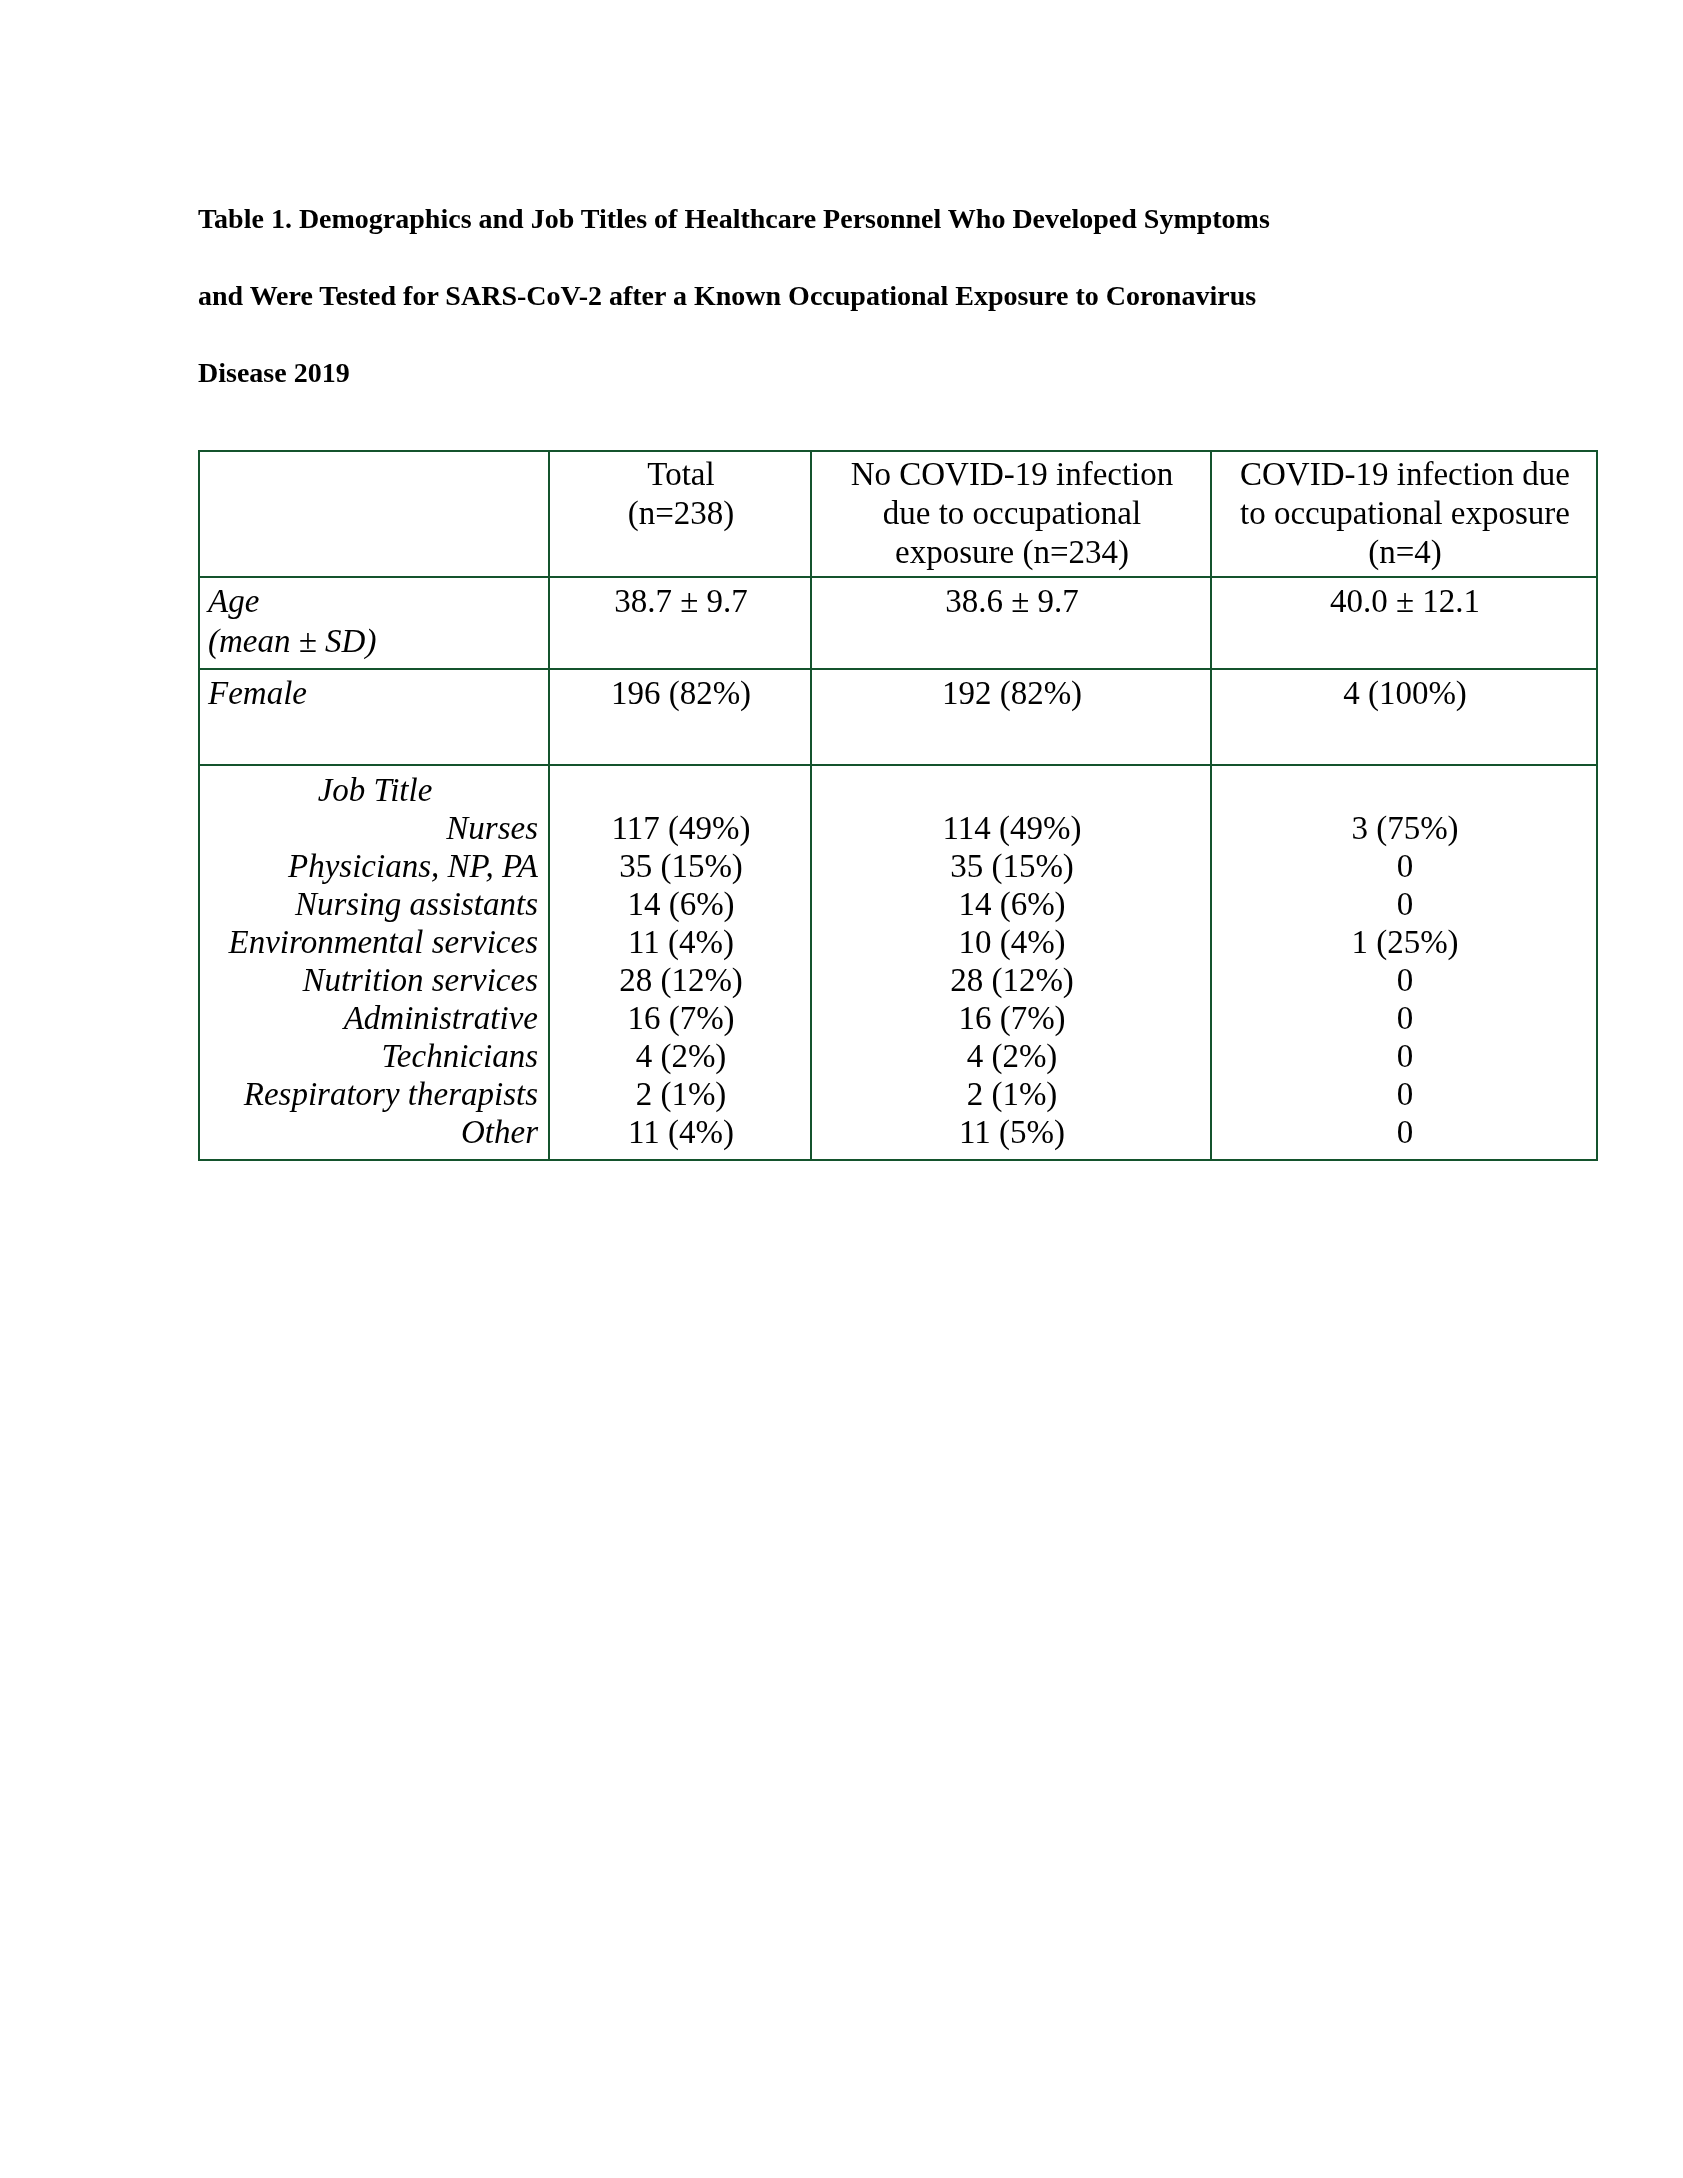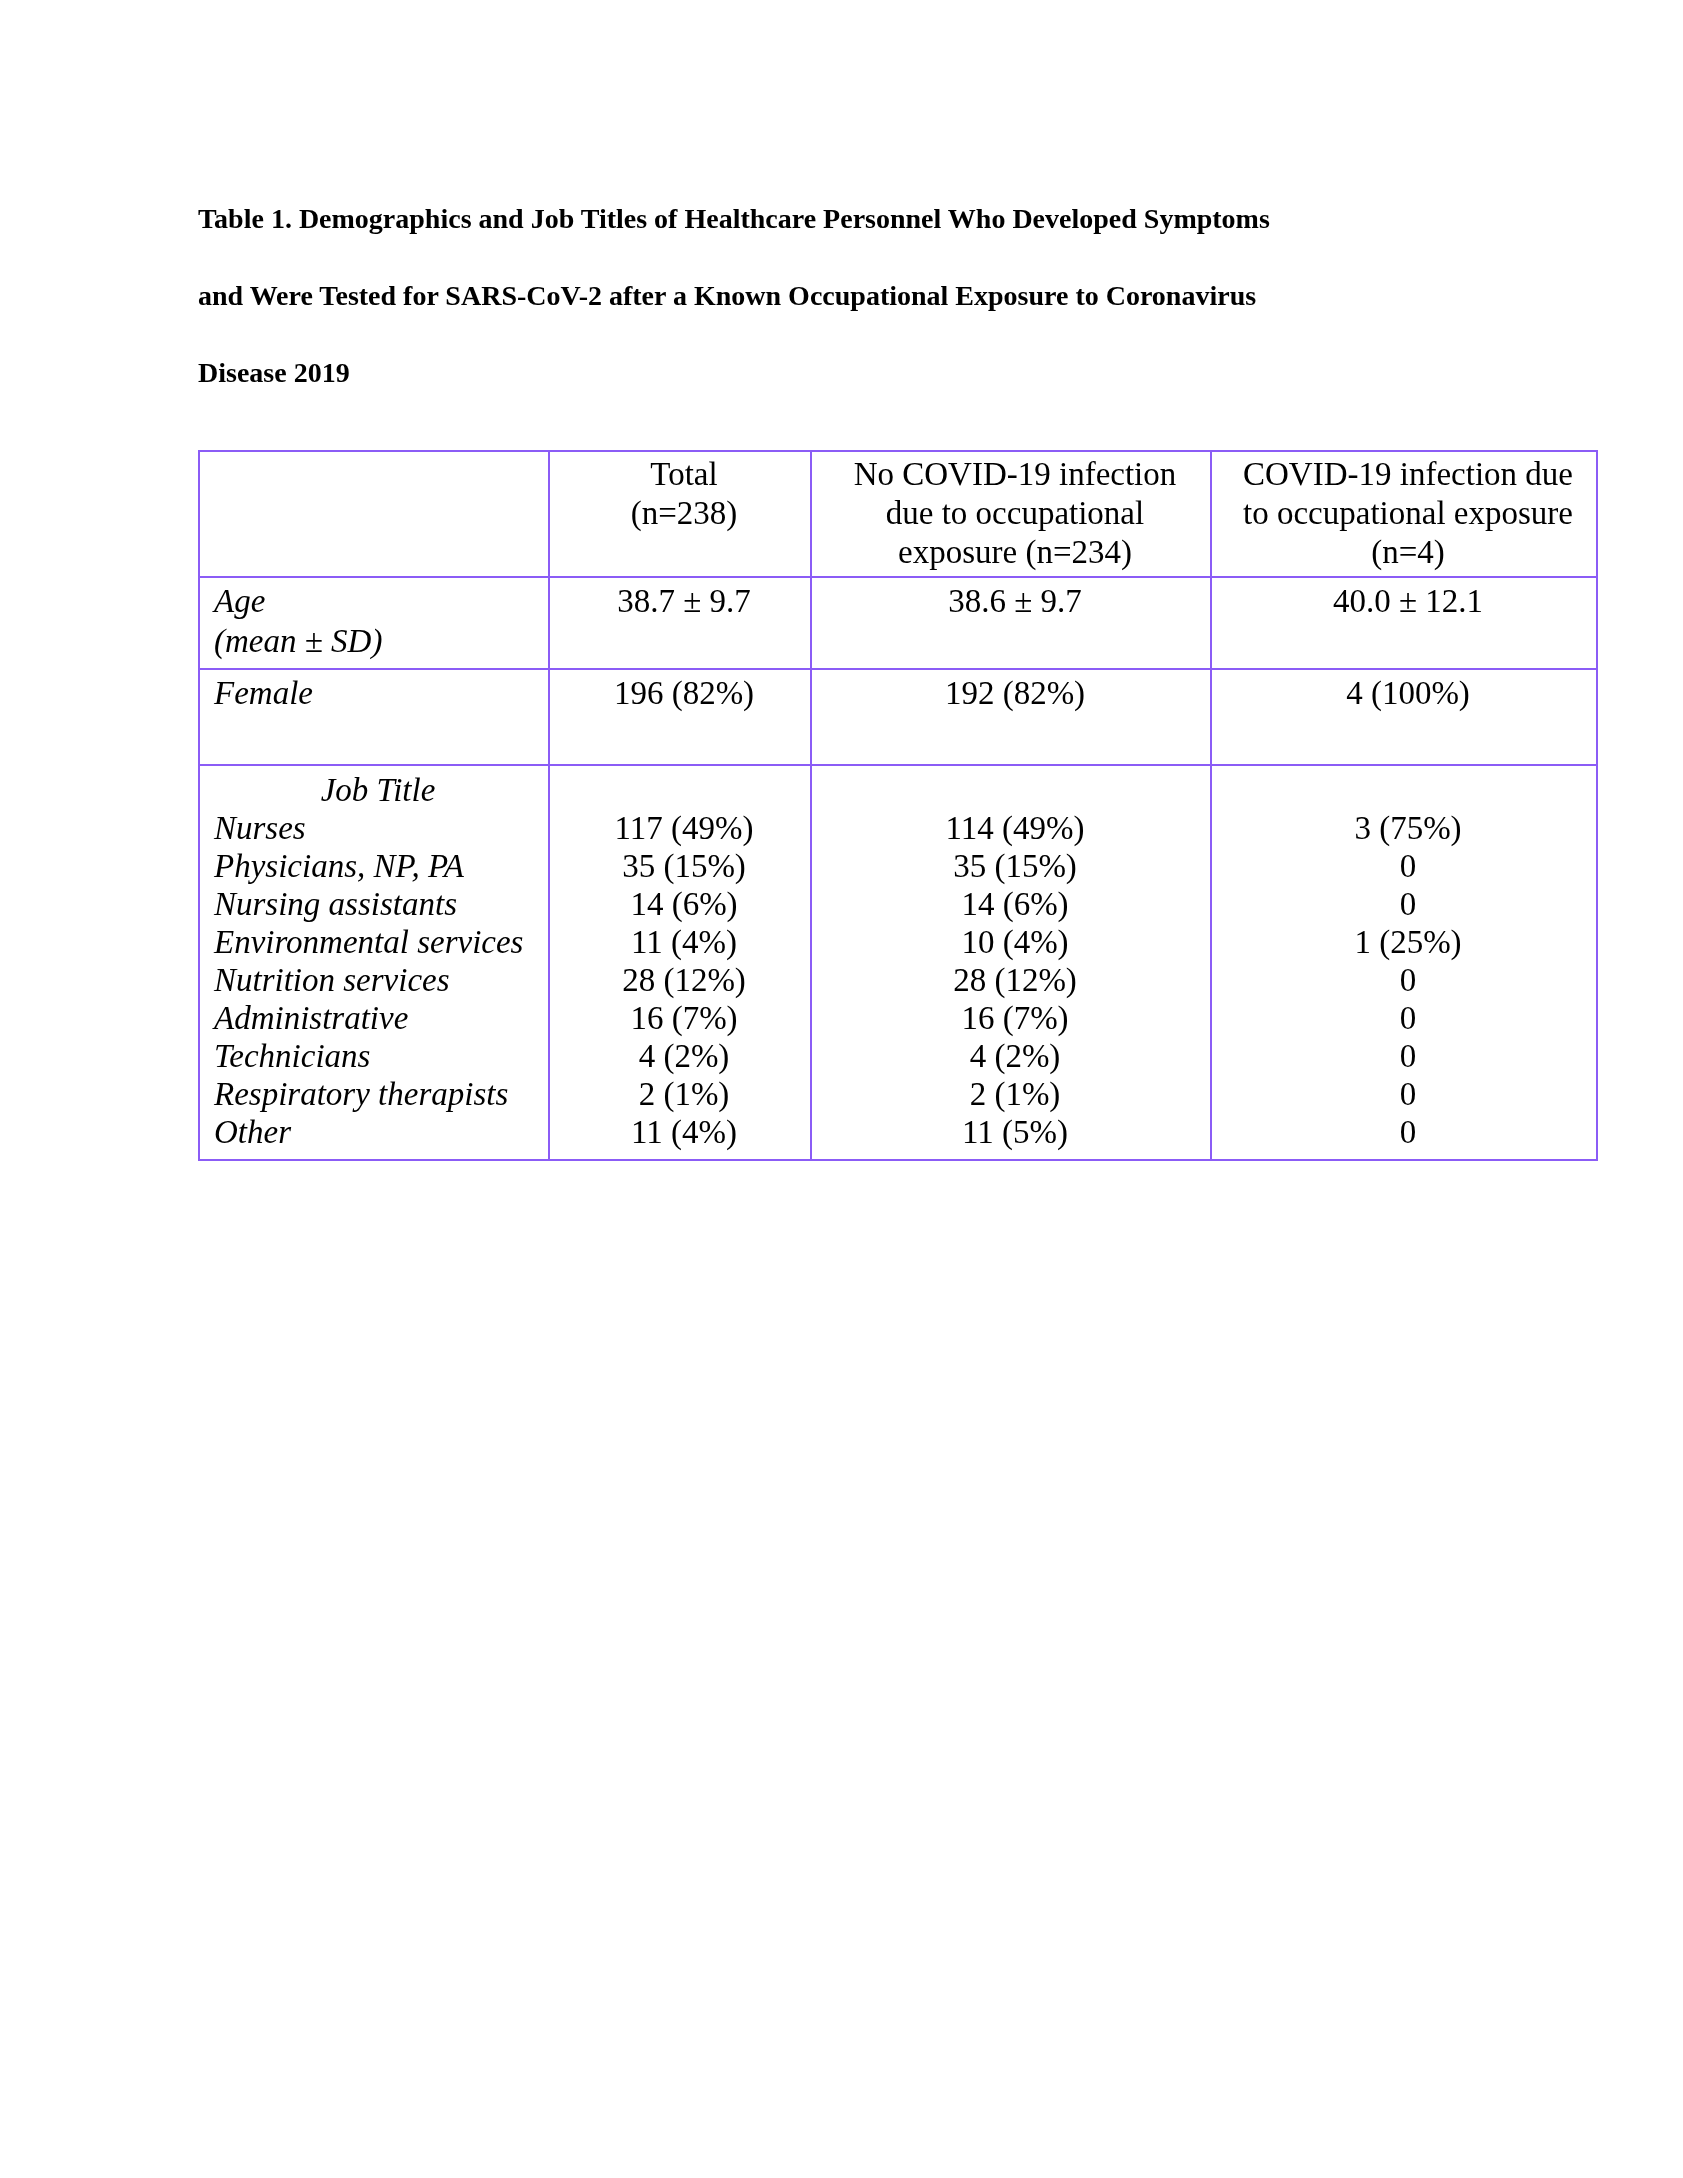--- a/index.html
+++ b/index.html
@@ -26,34 +26,34 @@
   table.demo-table {
     position: absolute;
     left: 198px;
     top: 450px;
     width: 1399px;
     border-collapse: collapse;
     table-layout: fixed;
     font-size: 33px;
   }
   table.demo-table td {
-    border: 2px solid #8b5cf6;
+    border: 2px solid #14532d;
     vertical-align: top;
-    padding: 3px 6px 0 14px;
+    padding: 3px 6px 0 8px;
     line-height: 40px;
   }
   td.label-cell { text-align: left; padding-left: 12px; font-style: italic; }
   td.value-cell { text-align: center; }
   tr.header-row td { text-align: center; height: 121px; line-height: 39px; }
   tr.age-row td { height: 87px; }
   tr.female-row td { height: 91px; }
   tr.jobtitle-row td { height: 388px; line-height: 38px; padding-top: 5px; }
   tr.days-row td { height: 149px; line-height: 37px; }
   .jt-head { text-align: center; }
-  .jt-label { padding-right: 4px; }
+  .jt-label { text-align: right; padding-right: 4px; }
   .jt-spacer { height: 38px; }
   .jt-val { text-align: center; }
 </style>
 </head>
 <body>
 
 <div class="page-title">
   <div>Table 1. Demographics and Job Titles of Healthcare Personnel Who Developed Symptoms</div>
   <div>and Were Tested for SARS-CoV-2 after a Known Occupational Exposure to Coronavirus</div>
   <div>Disease 2019</div>

